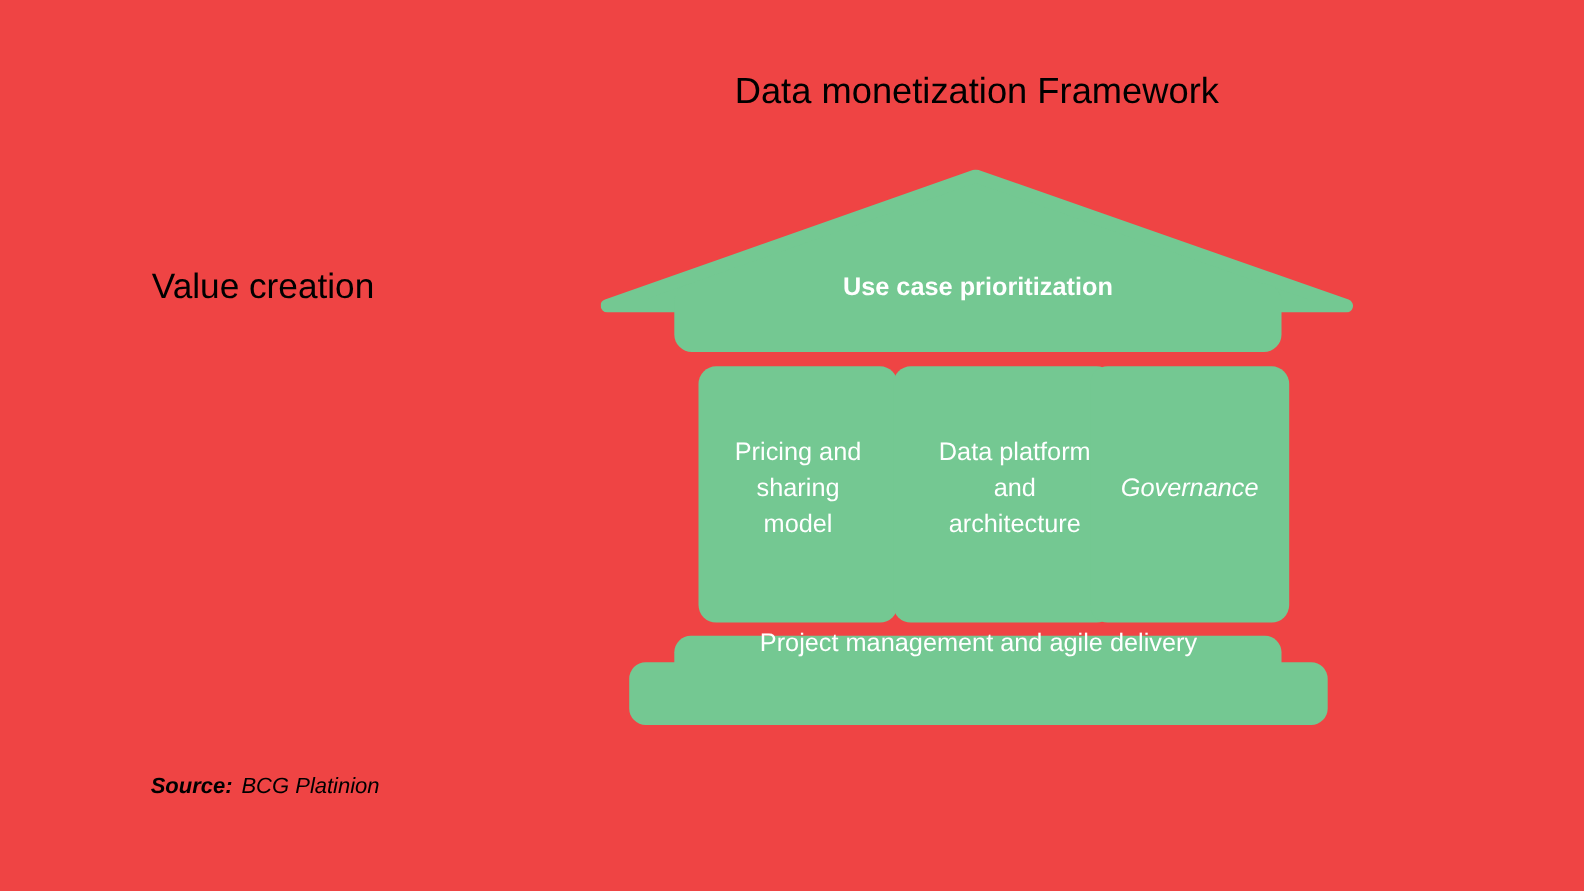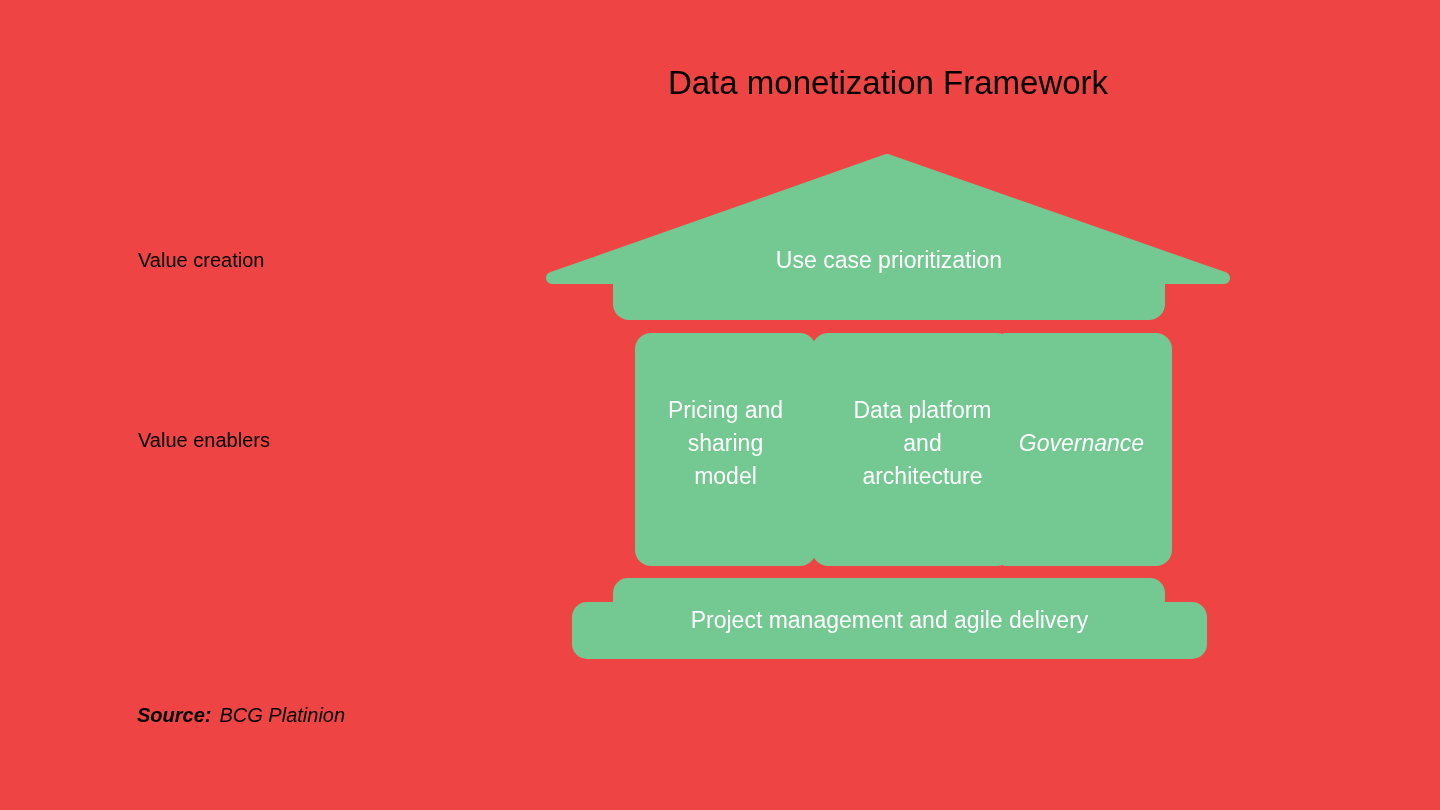--- a/index.html
+++ b/index.html
@@ -20,21 +20,21 @@
     transform: translateX(-50%);
     margin: 0;
     font-size: 33px;
     font-weight: 400;
     line-height: 40px;
     white-space: nowrap;
   }
   .row-label {
     position: absolute;
     left: 138px;
-    font-size: 20px;
+    font-size: 32px;
     line-height: 38px;
     white-space: nowrap;
   }
   .row-label.r1 { top: 241px; }
   .row-label.r2 { top: 421px; }
   .row-label.r3 { top: 601px; }
 
   .tri { position: absolute; left: 546px; top: 154px; display: block; }
   .tri polygon { fill: var(--green); stroke: var(--green); stroke-width: 12px; stroke-linejoin: round; }
 
@@ -46,22 +46,22 @@
     border-radius: 16px;
   }
   .band-label {
     position: absolute;
     text-align: center;
     color: #ffffff;
     font-size: 23px;
     line-height: 33px;
     white-space: nowrap;
   }
-  .roof-label { left: 613px; top: 244px; width: 552px; }
-  .base-label { left: 572px; top: 604px; width: 635px; }
+  .roof-label { left: 613px; top: 244px; width: 552px; font-weight: bold; }
+  .base-label { left: 572px; top: 568px; width: 635px; }
 
   .pillar {
     position: absolute;
     top: 333px;
     width: 181px; height: 233px;
     background: var(--green);
     border-radius: 16px;
     display: flex;
     align-items: center;
     justify-content: center;
@@ -105,21 +105,20 @@
   .source-label { font-weight: 700; margin-right: 8px; }
 </style>
 </head>
 <body>
 
 <div class="canvas" style="--green: #74C892;">
 
   <h1 class="title">Data monetization Framework</h1>
 
   <div class="row-label r1">Value creation</div>
-  <div class="row-label r2">Value enablers</div>
 
   <div>
 
     <svg class="tri" width="684" height="130" viewBox="0 0 684 130" aria-hidden="true">
       <polygon points="341,6 678,124 6,124"></polygon>
     </svg>
 
     <div class="roof-rect"></div>
     <div class="band-label roof-label">Use case prioritization</div>
 

